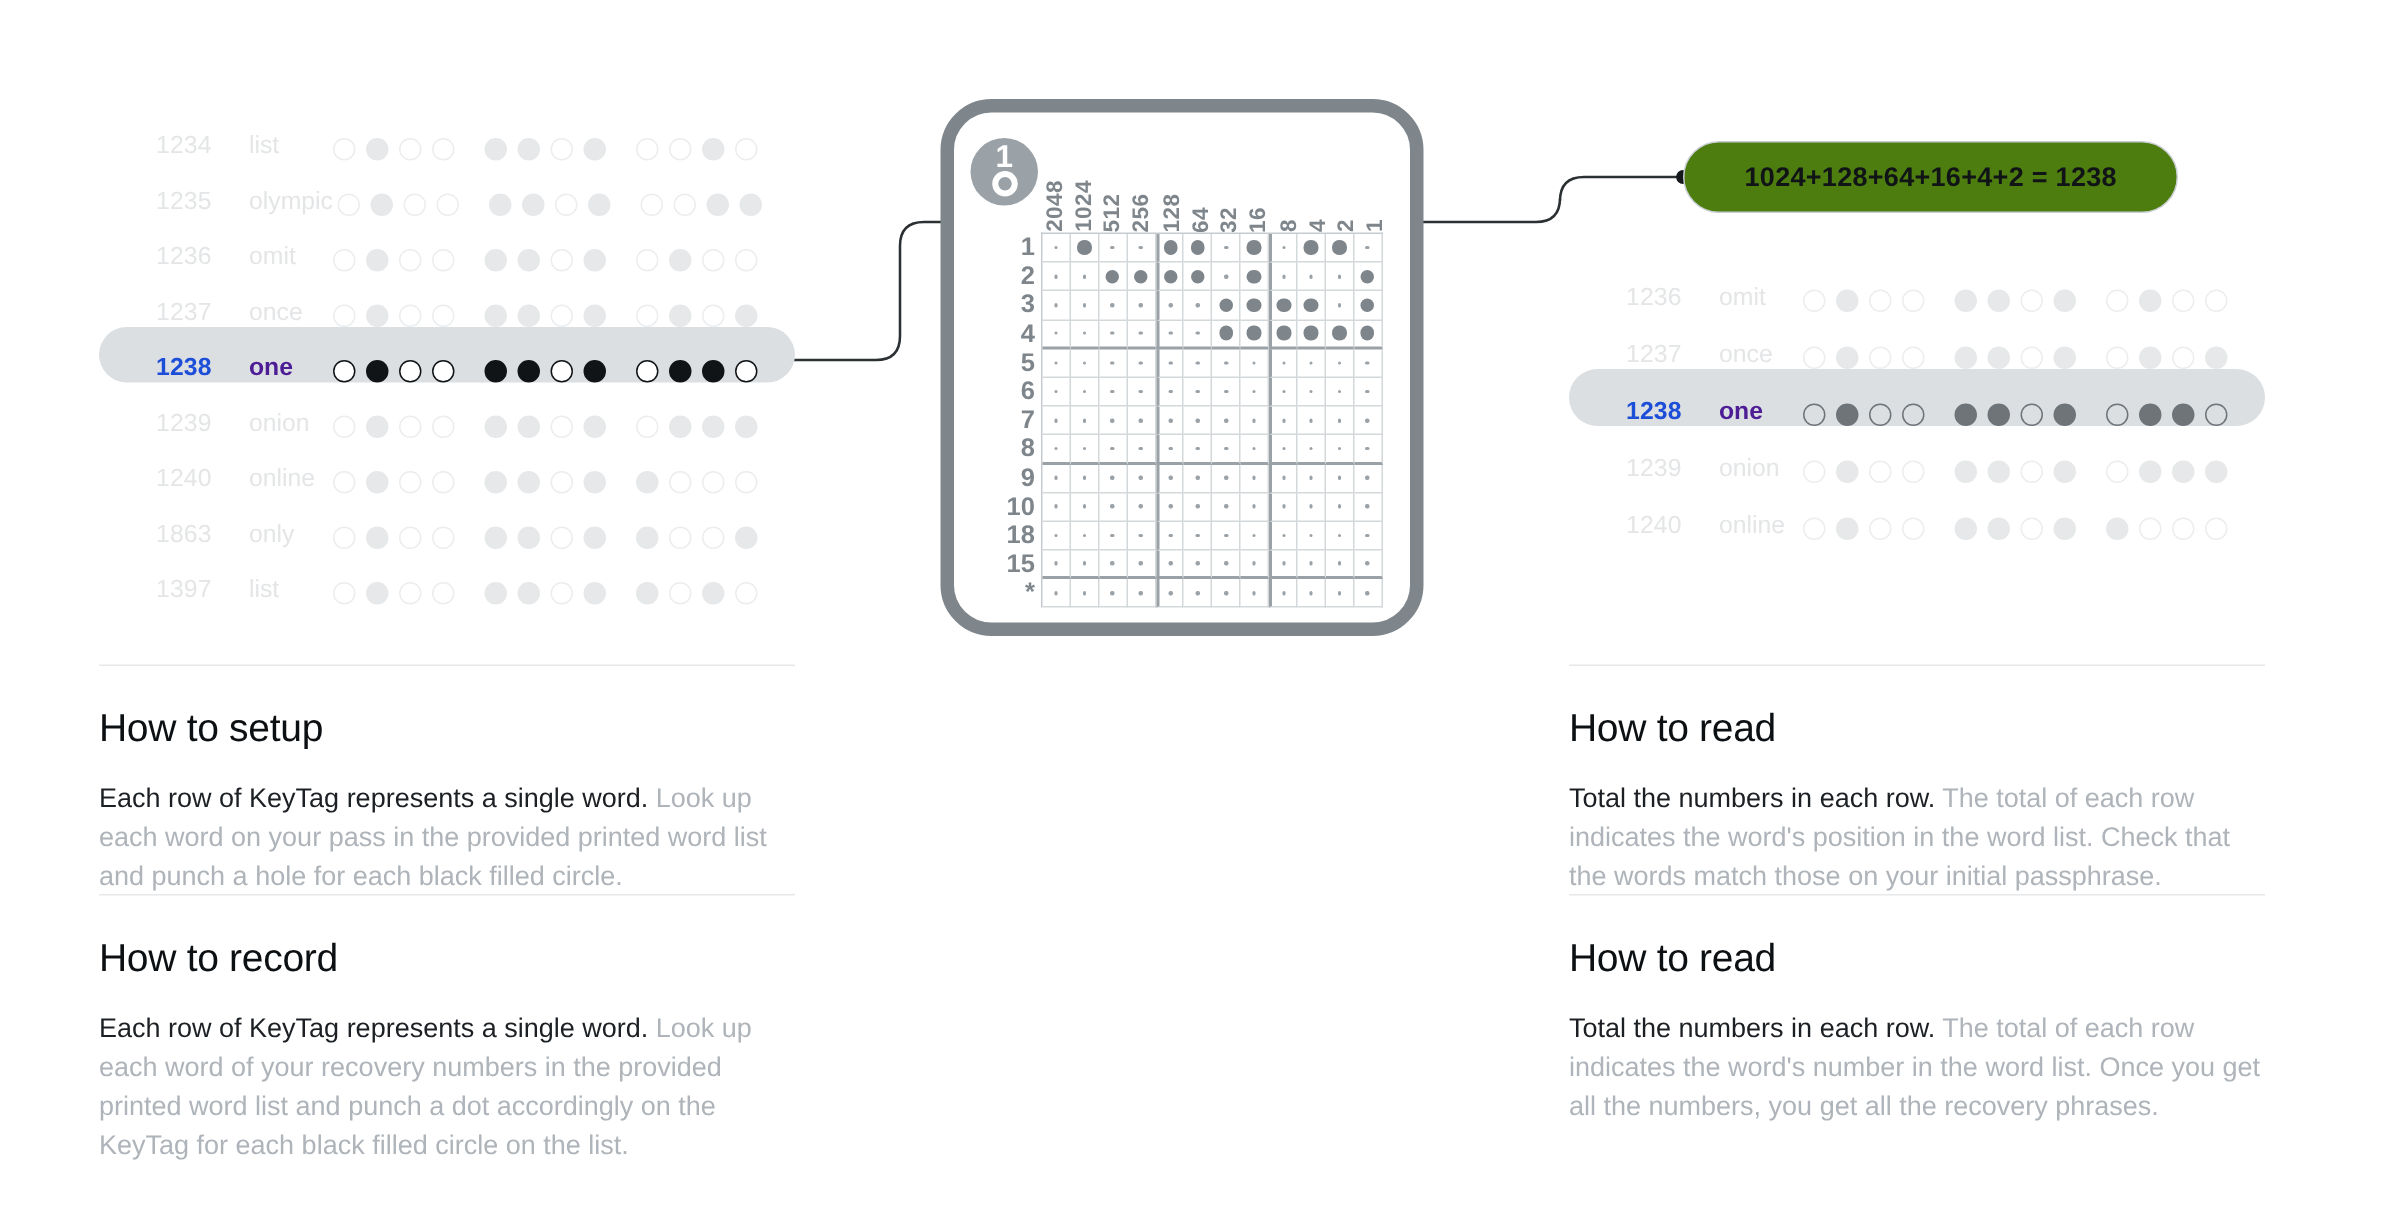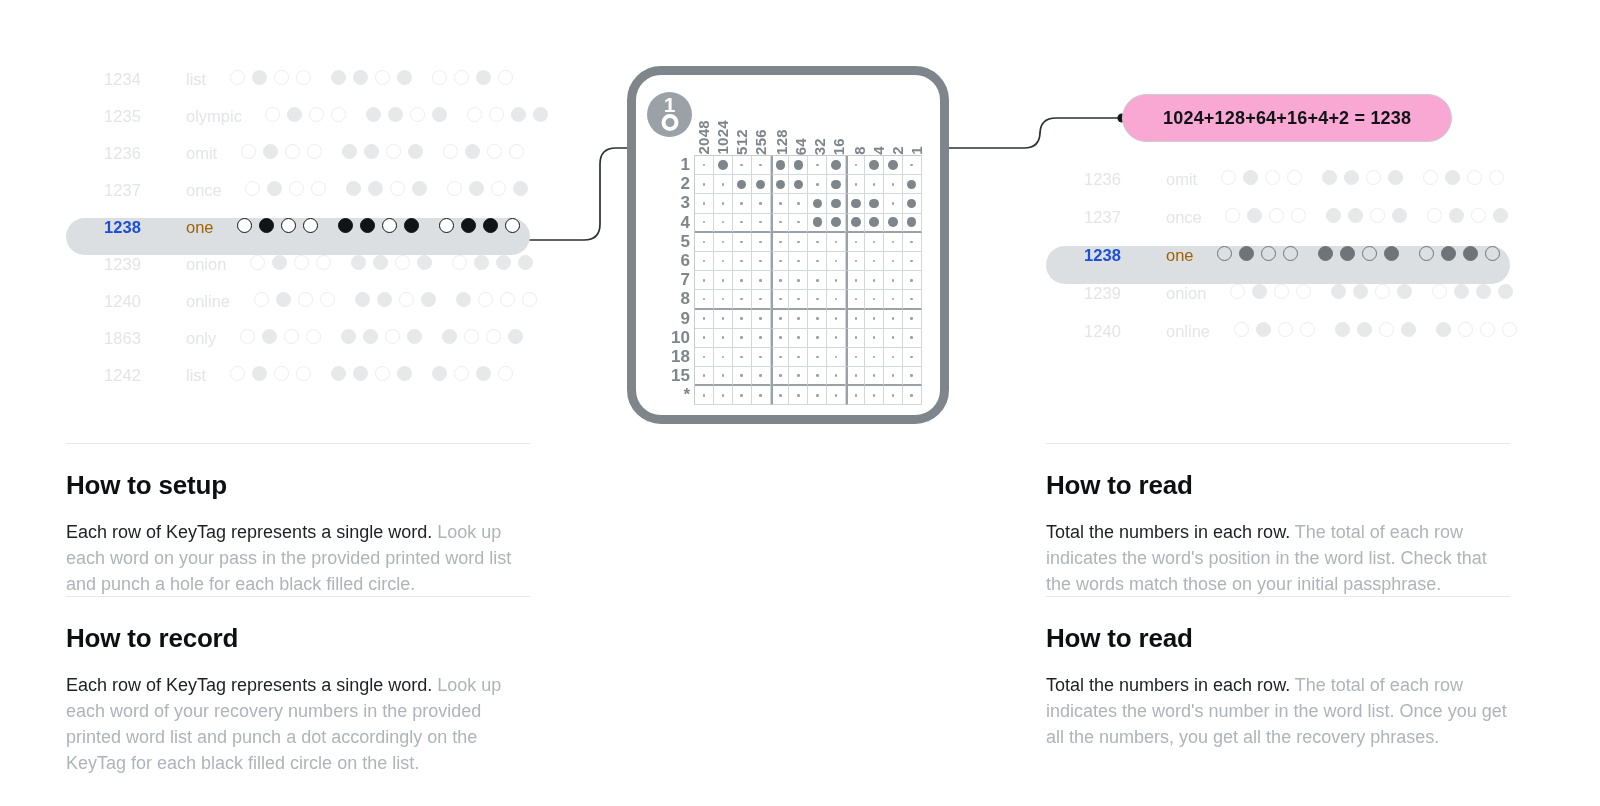--- a/index.html
+++ b/index.html
@@ -12,40 +12,39 @@
   }
   #stage { position: relative; width: 1600px; height: 806px; }
 
   
   .wordlist { position: absolute; }
   #wordlist-left  { left: 66px;  top: 70px;  width: 464px; }
   #wordlist-right { left: 1046px; top: 170px; width: 464px; }
 
   .word-row {
     position: relative;
-    display: flex; align-items: flex-start;
+    display: flex; align-items: flex-end;
     height: 37px;
     padding: 0 22px 0 38px;
     border-radius: 22px;
-    gap: 20px;
   }
   .word-row.highlight { background: #dcdfe2; }
   #wordlist-right .word-row { height: 38px; padding-left: 38px; }
 
   .word-index {
     width: 62px; flex: 0 0 62px;
     font-size: 16.5px; letter-spacing: .1px;
   }
   .word-text { flex: 0 0 auto; font-size: 16.5px; }
 
   
   .word-row.faded .word-index,
   .word-row.faded .word-text { color: #e3e5e6; }
   .word-row.highlight .word-index { color: #1d4ed8; font-weight: 700; }
-  .word-row.highlight .word-text  { color: #a16207; font-weight: 400; }
+  .word-row.highlight .word-text  { color: #4c1d95; font-weight: 700; }
 
   .dots { display: flex; align-items: center; margin-left: auto; }
   .dot-group { display: flex; }
   .dot-group + .dot-group { margin-left: 13px; }
   .dot {
     width: 15px; height: 15px; margin: 0 3.5px;
     border-radius: 50%;
     border: 1.6px solid transparent;
   }
   
@@ -133,30 +132,30 @@
   
   .connector { position: absolute; left: 0; top: 0; width: 1600px; height: 806px;
                pointer-events: none; }
 
   
   #callout {
     position: absolute; left: 1122px; top: 94px;
     height: 48px; padding: 0 40px;
     display: flex; align-items: center;
     border: 1.6px solid #c9ced2; border-radius: 24px;
-    background: #f9a8d4;
+    background: #4d7c0f;
     font-size: 18px; font-weight: 700; color: #111417;
     letter-spacing: .2px;
   }
 
   
   .section { position: absolute; width: 464px; }
   .section .rule { height: 1px; background: #e6e8ea; margin-bottom: 26px; }
   .section h2 {
-    font-size: 26px; font-weight: 700; color: #0d1013;
+    font-size: 26px; font-weight: 400; color: #0d1013;
     letter-spacing: -.2px; margin-bottom: 18px;
   }
   .section p {
     font-size: 18px; line-height: 1.45; color: #aeb4b9;
   }
   .section p .lead { color: #1c2024; }
 
   #sec-setup  { left: 66px;  top: 443px; }
   #sec-record { left: 66px;  top: 596px; }
   #sec-read1  { left: 1046px; top: 443px; }
@@ -363,21 +362,21 @@
           </div>
           <div class="dot-group">
             <div class="dot on"></div>
             <div class="dot off"></div>
             <div class="dot off"></div>
             <div class="dot on"></div>
           </div>
         </div>
       </div>
       <div class="word-row faded">
-        <div class="word-index">1242</div>
+        <div class="word-index">1397</div>
         <div class="word-text">list</div>
         <div class="dots">
           <div class="dot-group">
             <div class="dot off"></div>
             <div class="dot on"></div>
             <div class="dot off"></div>
             <div class="dot off"></div>
           </div>
           <div class="dot-group">
             <div class="dot on"></div>

